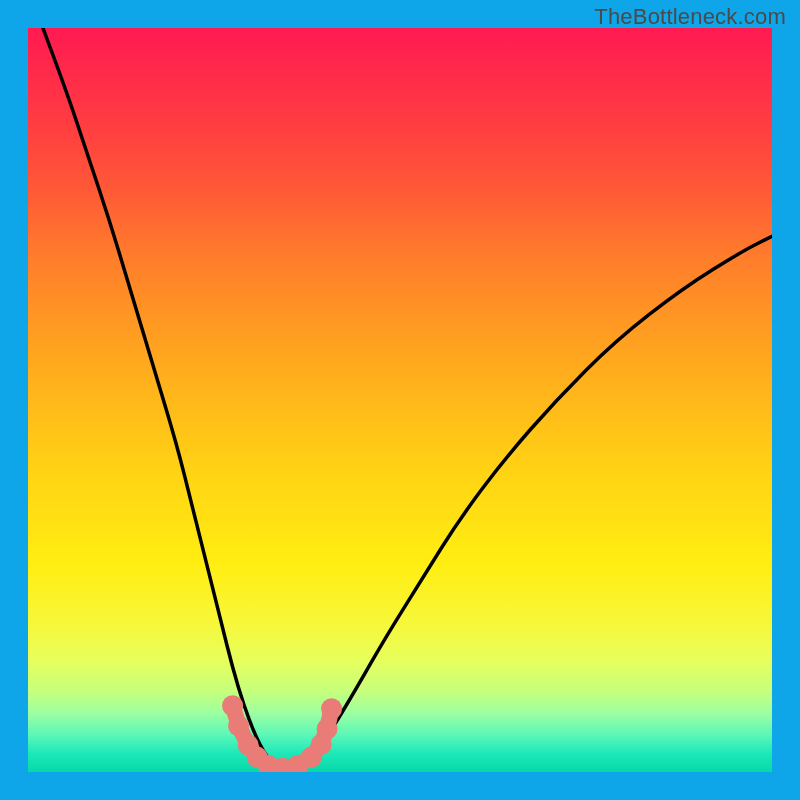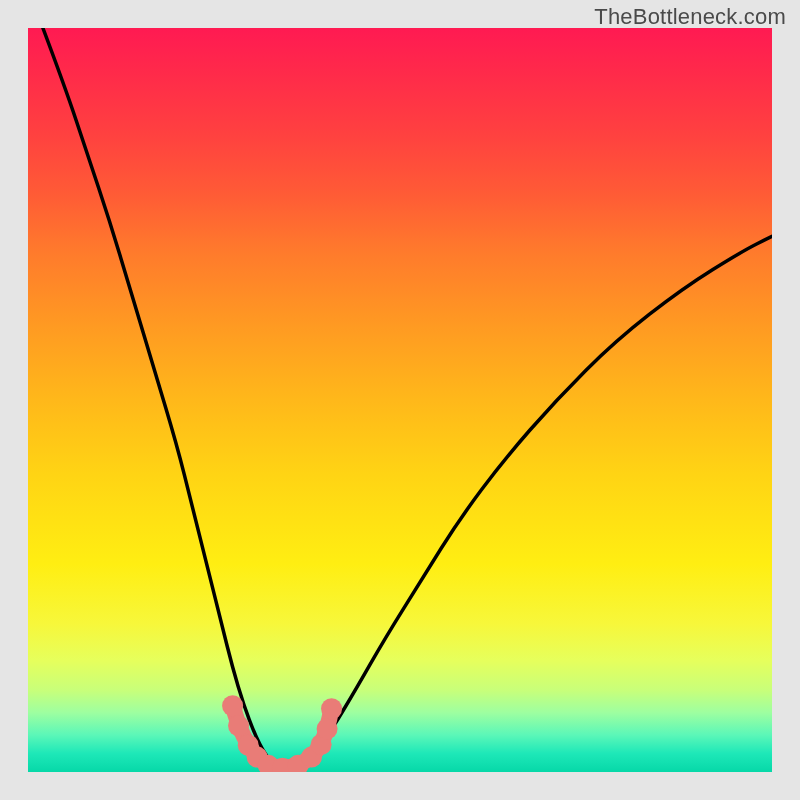--- a/index.html
+++ b/index.html
@@ -10,21 +10,21 @@
     background: #000;
     overflow: hidden;
     font-family: Arial, Helvetica, sans-serif;
   }
   .frame {
     position: absolute;
     left: 0;
     top: 0;
     width: 800px;
     height: 800px;
-    background: #e5e5e5;
+    background: #0ea5e9;
   }
   .plot-area {
     position: absolute;
     left: 28px;
     top: 28px;
     width: 744px;
     height: 744px;
     
     background: linear-gradient(to bottom,
       #ff1a52 0%,

